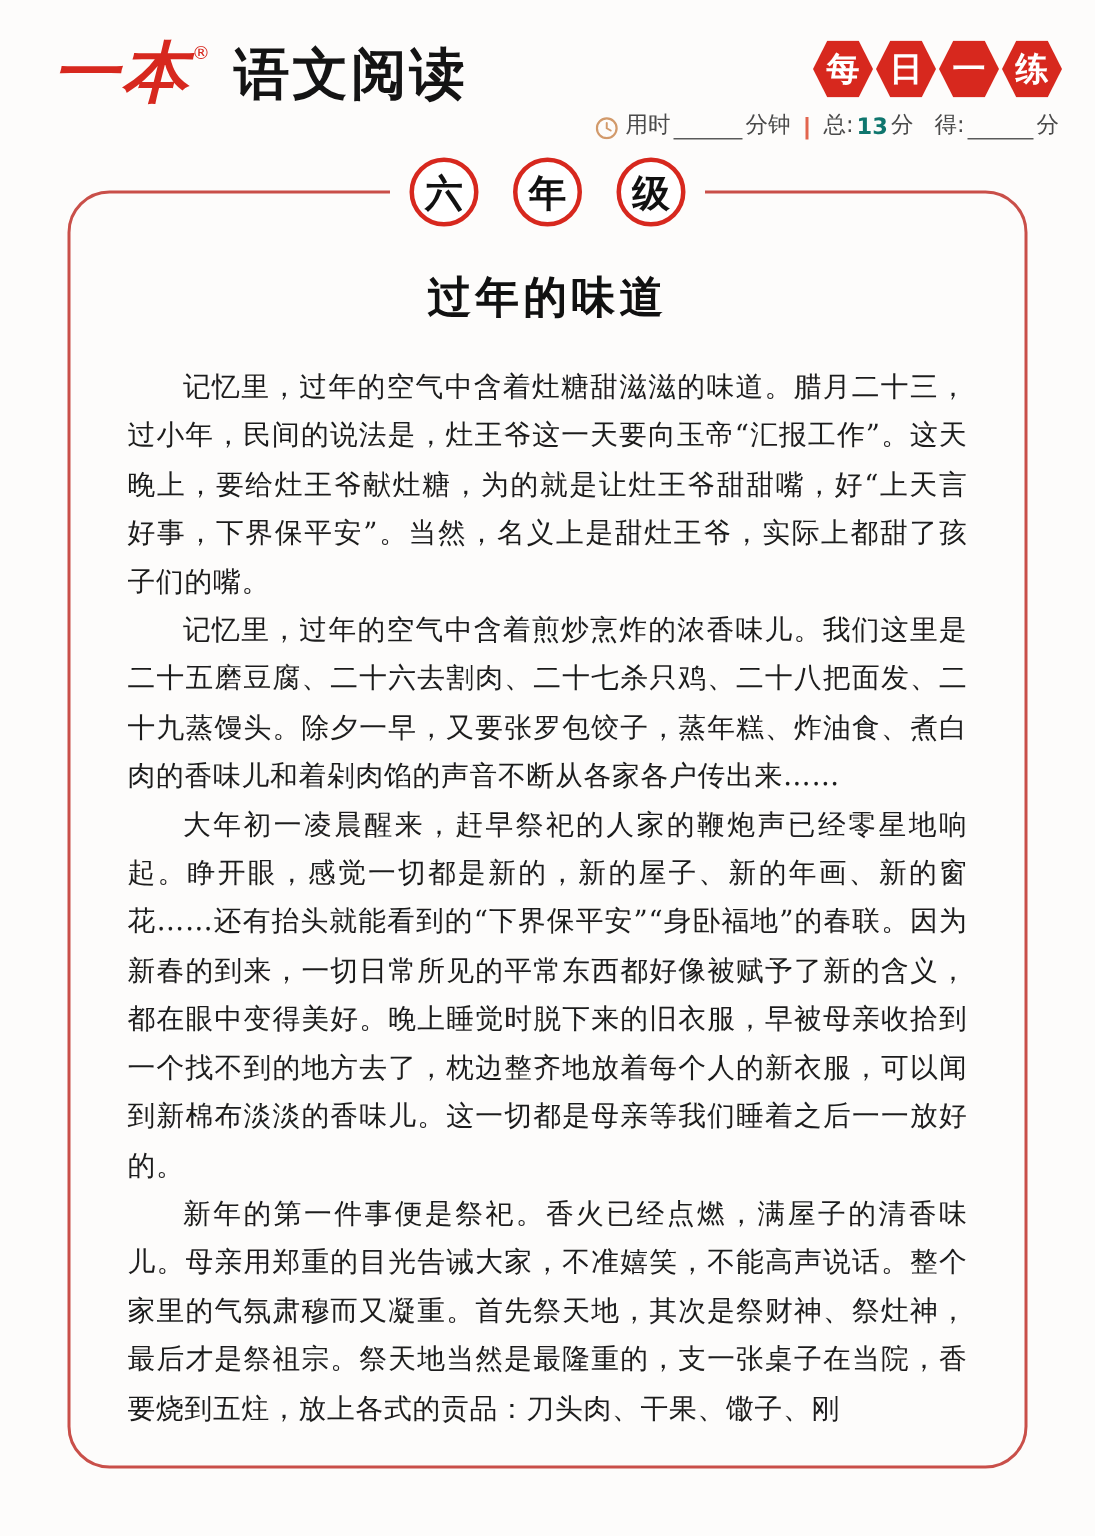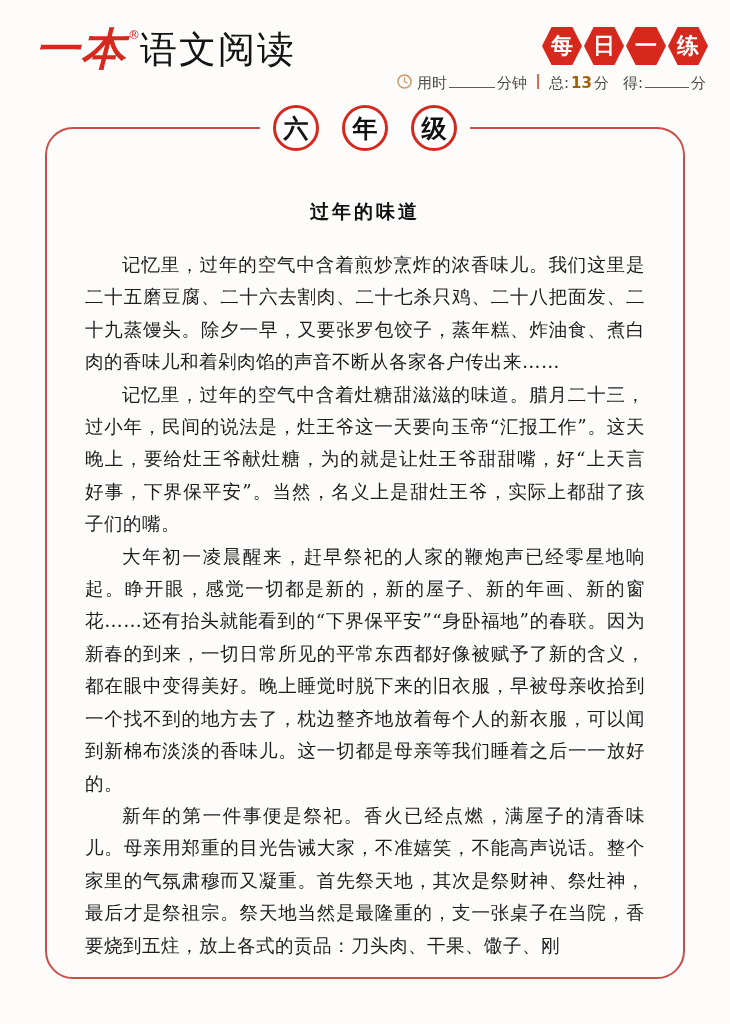--- a/index.html
+++ b/index.html
@@ -23,43 +23,43 @@
   .header{position:relative;height:100px;}
   .logo-row{position:absolute;left:35px;top:26px;display:flex;align-items:flex-start;}
   .brand{
     font-family:"DejaVu Serif","Liberation Serif",serif;
     font-weight:bold;font-style:italic;
     font-size:44px;line-height:46px;color:var(--accent-red);
     letter-spacing:2px;
   }
   .reg{font-size:12px;color:var(--accent-red);margin:2px 0 0 1px;}
   .subject{
-    font-size:37px;line-height:48px;font-weight:400;color:#141414;
-    letter-spacing:2px;
+    font-size:37px;line-height:48px;font-weight:700;color:#141414;
+    margin-left:16px;letter-spacing:2px;
   }
   .badges-row{position:absolute;right:22px;top:27px;display:flex;gap:2px;}
   .hex{
     width:40px;height:38px;background:var(--accent-red);
     clip-path:polygon(24% 0%,76% 0%,100% 50%,76% 100%,24% 100%,0% 50%);
     color:#ffffff;font-weight:bold;font-size:22px;
     display:flex;align-items:center;justify-content:center;
   }
   .timing-row{
     position:absolute;right:24px;top:74px;
-    display:flex;align-items:flex-start;
+    display:flex;align-items:flex-end;
     font-size:15px;color:#4a4a4a;white-space:nowrap;
   }
   .clock{width:15px;height:15px;margin-right:5px;flex:0 0 auto;}
   .blank{
     display:inline-block;width:46px;height:14px;
     border-bottom:1px solid #5a5a5a;margin:0 2px;
   }
   .blank.short{width:44px;}
   .sep{width:2px;height:15px;background:#e2654e;margin:0 10px;}
-  .total-value{font-weight:bold;color:#a16207;margin:0 2px;}
+  .total-value{font-weight:bold;color:#0f766e;margin:0 2px;}
   .timing-row .gap{width:14px;}
 
   
   .sheet{
     position:relative;
     margin:27px 45px 0 45px;
     width:640px;height:852px;
     border:2px solid var(--box-border-red);
     border-radius:28px;
     background:#fdfcfb;
@@ -70,23 +70,23 @@
     background:#fdfcfb;padding:0 13px;
   }
   .grade-circle{
     width:46px;height:46px;border-radius:50%;
     border:3px solid var(--accent-red);background:#fff;
     color:#111;font-weight:900;font-size:25px;
     display:flex;align-items:center;justify-content:center;
   }
 
   .essay-title{
-    margin-top:70px;text-align:center;
+    margin-top:50px;text-align:center;
     font-family:"DejaVu Serif","Liberation Serif",serif;
-    font-size:19px;font-weight:bold;color:#111;
+    font-size:29px;font-weight:bold;color:#111;
     letter-spacing:3px;
   }
   .essay-body{
     margin-top:24px;padding:0 38px;
     font-family:"DejaVu Serif","Liberation Serif",serif;
     font-size:18.5px;line-height:32.4px;
     text-align:justify;color:#1c1c1c;
     letter-spacing:0.5px;
   }
   .essay-body p{text-indent:2em;margin:0;}
@@ -132,20 +132,20 @@
   <div class="sheet">
     <div class="grade-badges">
         <span class="grade-circle">六</span>
         <span class="grade-circle">年</span>
         <span class="grade-circle">级</span>
       </div>
 
     <h1 class="essay-title">过年的味道</h1>
 
     <div class="essay-body">
+        <p>记忆里，过年的空气中含着灶糖甜滋滋的味道。腊月二十三，过小年，民间的说法是，灶王爷这一天要向玉帝“汇报工作”。这天晚上，要给灶王爷献灶糖，为的就是让灶王爷甜甜嘴，好“上天言好事，下界保平安”。当然，名义上是甜灶王爷，实际上都甜了孩子们的嘴。</p>
         <p>记忆里，过年的空气中含着煎炒烹炸的浓香味儿。我们这里是二十五磨豆腐、二十六去割肉、二十七杀只鸡、二十八把面发、二十九蒸馒头。除夕一早，又要张罗包饺子，蒸年糕、炸油食、煮白肉的香味儿和着剁肉馅的声音不断从各家各户传出来……</p>
-        <p>记忆里，过年的空气中含着灶糖甜滋滋的味道。腊月二十三，过小年，民间的说法是，灶王爷这一天要向玉帝“汇报工作”。这天晚上，要给灶王爷献灶糖，为的就是让灶王爷甜甜嘴，好“上天言好事，下界保平安”。当然，名义上是甜灶王爷，实际上都甜了孩子们的嘴。</p>
         <p>大年初一凌晨醒来，赶早祭祀的人家的鞭炮声已经零星地响起。睁开眼，感觉一切都是新的，新的屋子、新的年画、新的窗花……还有抬头就能看到的“下界保平安”“身卧福地”的春联。因为新春的到来，一切日常所见的平常东西都好像被赋予了新的含义，都在眼中变得美好。晚上睡觉时脱下来的旧衣服，早被母亲收拾到一个找不到的地方去了，枕边整齐地放着每个人的新衣服，可以闻到新棉布淡淡的香味儿。这一切都是母亲等我们睡着之后一一放好的。</p>
         <p>新年的第一件事便是祭祀。香火已经点燃，满屋子的清香味儿。母亲用郑重的目光告诫大家，不准嬉笑，不能高声说话。整个家里的气氛肃穆而又凝重。首先祭天地，其次是祭财神、祭灶神，最后才是祭祖宗。祭天地当然是最隆重的，支一张桌子在当院，香要烧到五炷，放上各式的贡品：刀头肉、干果、馓子、刚</p>
       </div>
   </div>
 
 </div>
 
 </body></html>

